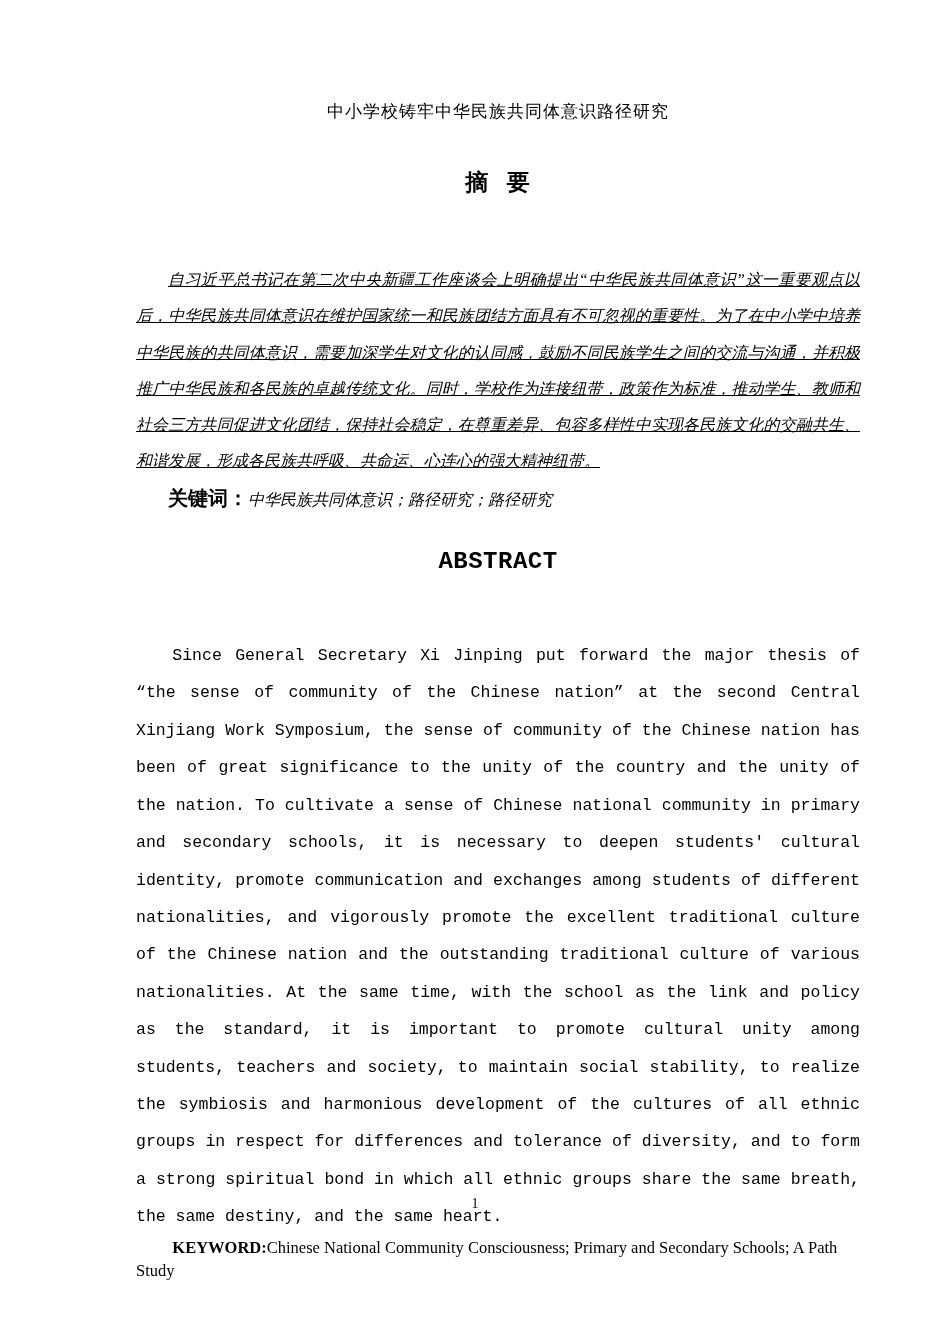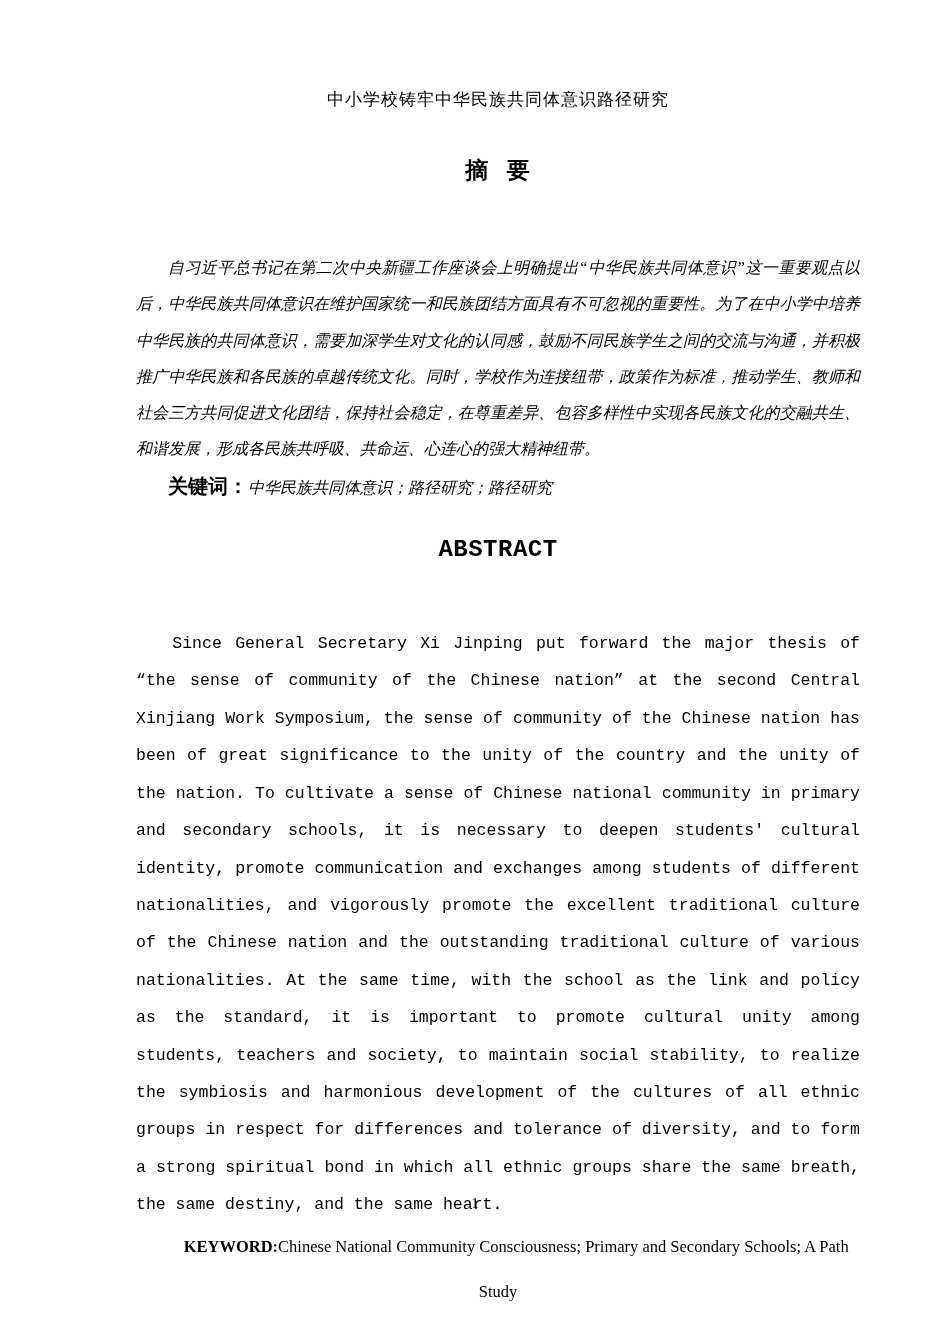--- a/index.html
+++ b/index.html
@@ -11,20 +11,21 @@
   .page {
     position: relative;
     width: 950px;
     height: 1344px;
     margin: 0 auto;
     background: #ffffff;
     overflow: hidden;
   }
   .content {
     padding: 88px 90px 0 136px; 
+    margin-top: 12px;
   }
   .doc-title {
     text-align: center;
     font-family: "Liberation Serif", "DejaVu Serif", serif;
     font-size: 17px;
     font-weight: normal;
     letter-spacing: 1px;
     color: #000000;
   }
   .cn-abstract-heading {
@@ -37,20 +38,21 @@
     letter-spacing: 1px;
   }
   .cn-body {
     margin-top: 64px;
     font-size: 16px;
     line-height: 36.3px;
     text-align: justify;
     text-indent: 2em;
     font-style: italic;              
     font-family: "Liberation Serif", "DejaVu Serif", serif;
+    text-decoration: underline;
   }
   .cn-keywords {
     font-size: 16px;
     line-height: 36.3px;
     text-align: justify;
     text-indent: 2em;
     font-family: "Liberation Serif", "DejaVu Serif", serif;
   }
   .cn-keywords .kw-label {
     font-weight: bold;
@@ -72,22 +74,22 @@
   .en-body {
     margin-top: 62px;
     font-size: 16.5px;
     line-height: 37.4px;
     text-align: justify;
     text-indent: 2.2em;
     font-family: Liberation Mono, monospace;
   }
   .en-keywords {
     font-size: 16.5px;
-    line-height: 45px;
-    text-align: center;
+    line-height: 23px;
+    text-align: left;
     text-indent: 2.2em;
     font-family: "Liberation Serif", "DejaVu Serif", serif;
   }
   .en-keywords .kw-label {
     font-weight: bold;
   }
   .page-number {
     position: absolute;
     left: 0;
     right: 0;

